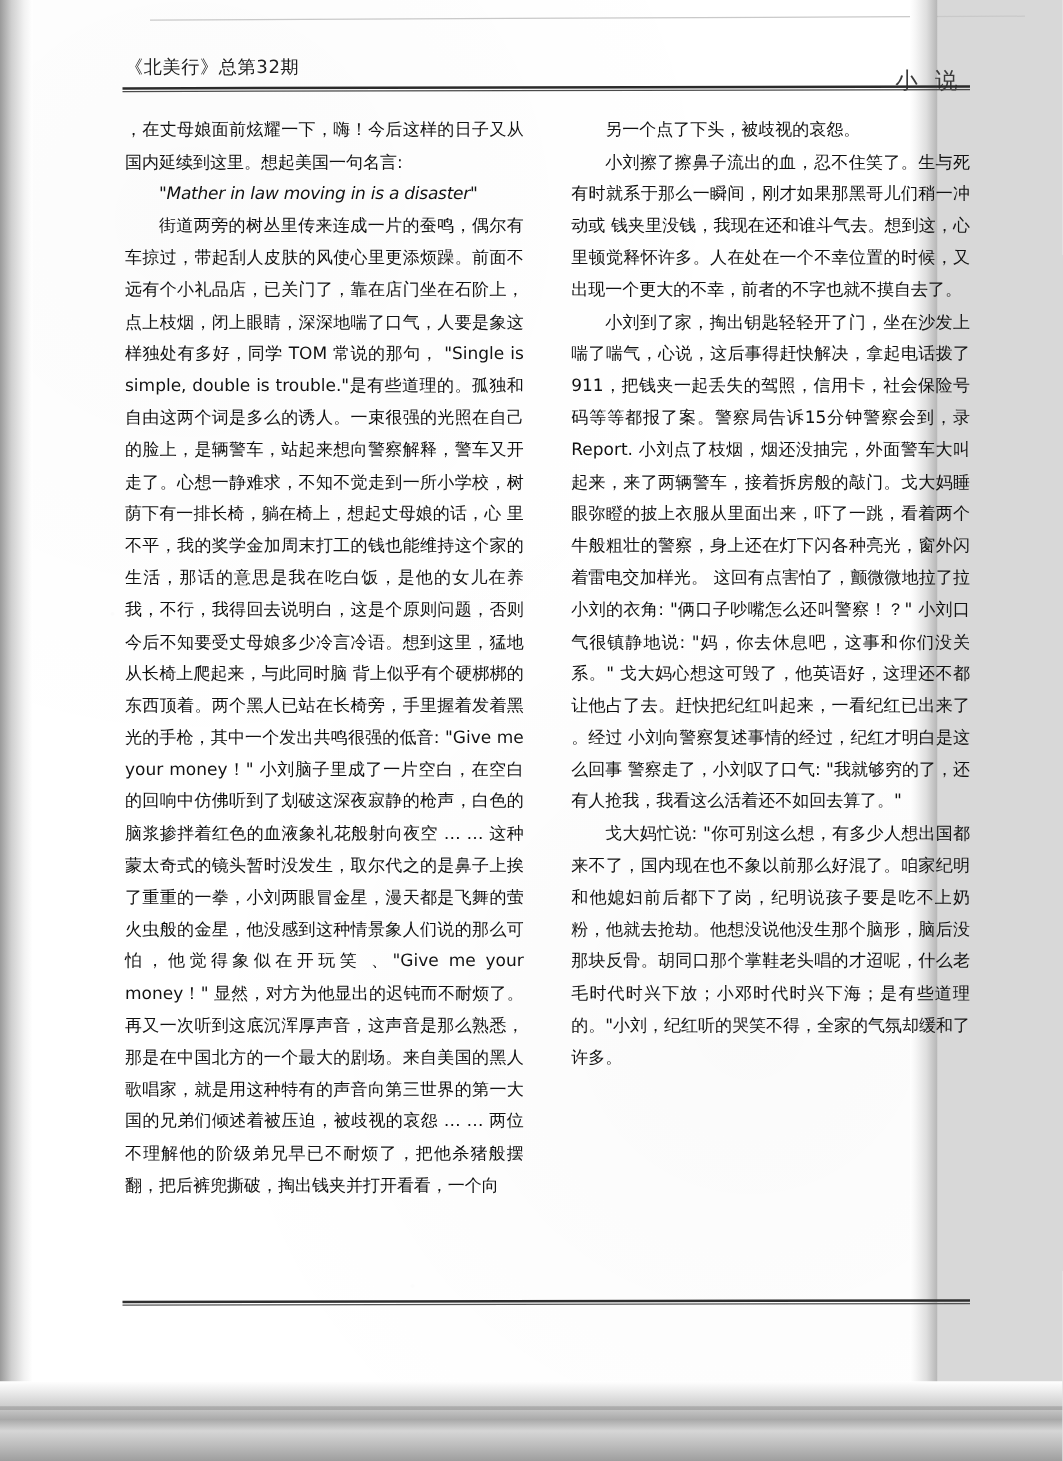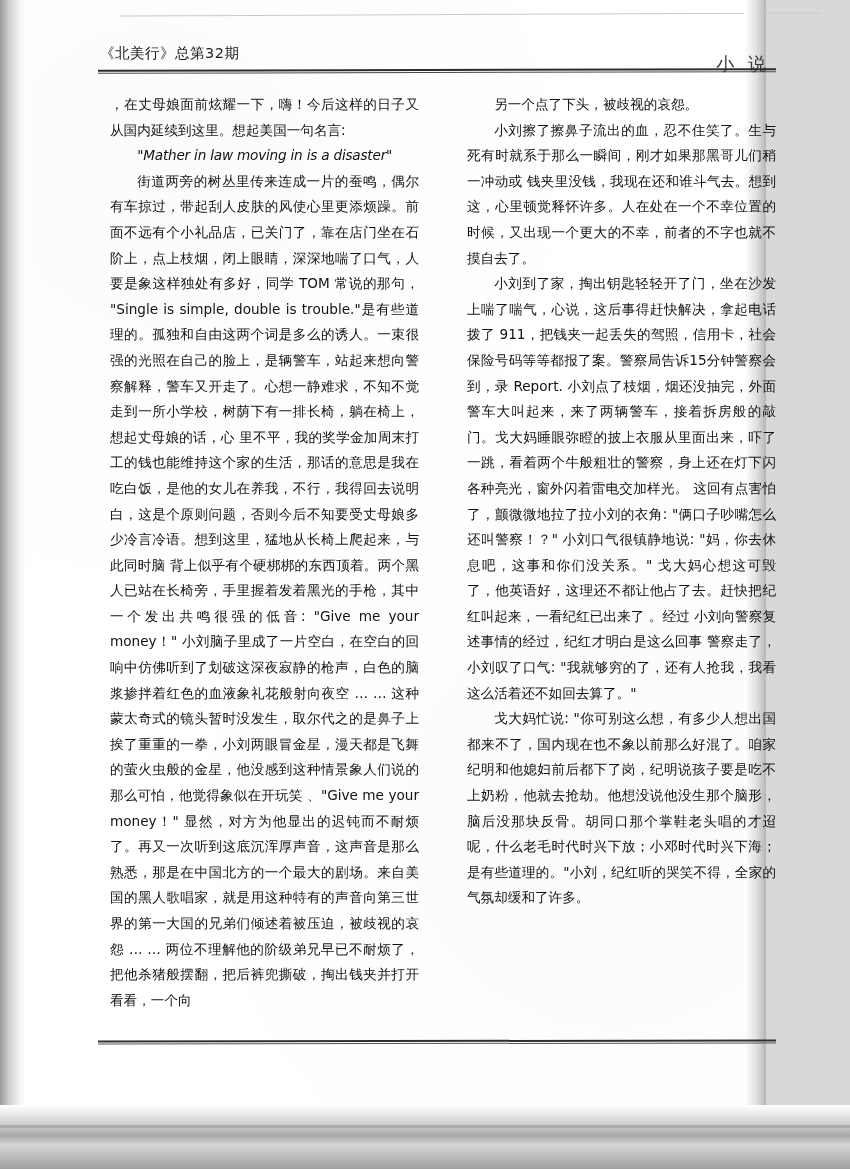--- a/index.html
+++ b/index.html
@@ -14,21 +14,20 @@
     font-family: "DejaVu Sans", sans-serif;
   }
   .page {
     position: relative;
     width: 750px;
     height: 1169px;
     background: #ffffff;
     background-image:
       radial-gradient(circle at 20% 15%, rgba(0,0,0,0.015), rgba(0,0,0,0) 40%),
       radial-gradient(circle at 80% 70%, rgba(0,0,0,0.018), rgba(0,0,0,0) 45%);
-    padding-left: 16px;
   }
   
   .edge-left {
     position: absolute;
     left: 0; top: 0;
     width: 26px; height: 1120px;
     background: linear-gradient(to right, #9a9a9a 0%, #cfcfcf 35%, #f2f2f2 75%, #ffffff 100%);
   }
   .edge-right {
     position: absolute;
@@ -105,21 +104,21 @@
   .col {
     width: 321px;
     font-size: 13.6px;
     line-height: 25.6px;
     color: #111111;
     text-align: justify;
     text-justify: inter-ideograph;
     font-family: "DejaVu Sans", sans-serif;
   }
   .col p {
-    margin: 0 0 0 12px;
+    margin: 0 0 0 2px;
   }
   .indent { text-indent: 2em; }
   .noindent { text-indent: 0; }
   .quote-en {
     font-style: italic;
     letter-spacing: -0.2px;
   }
   .en {
     font-family: "DejaVu Sans", sans-serif;
   }

